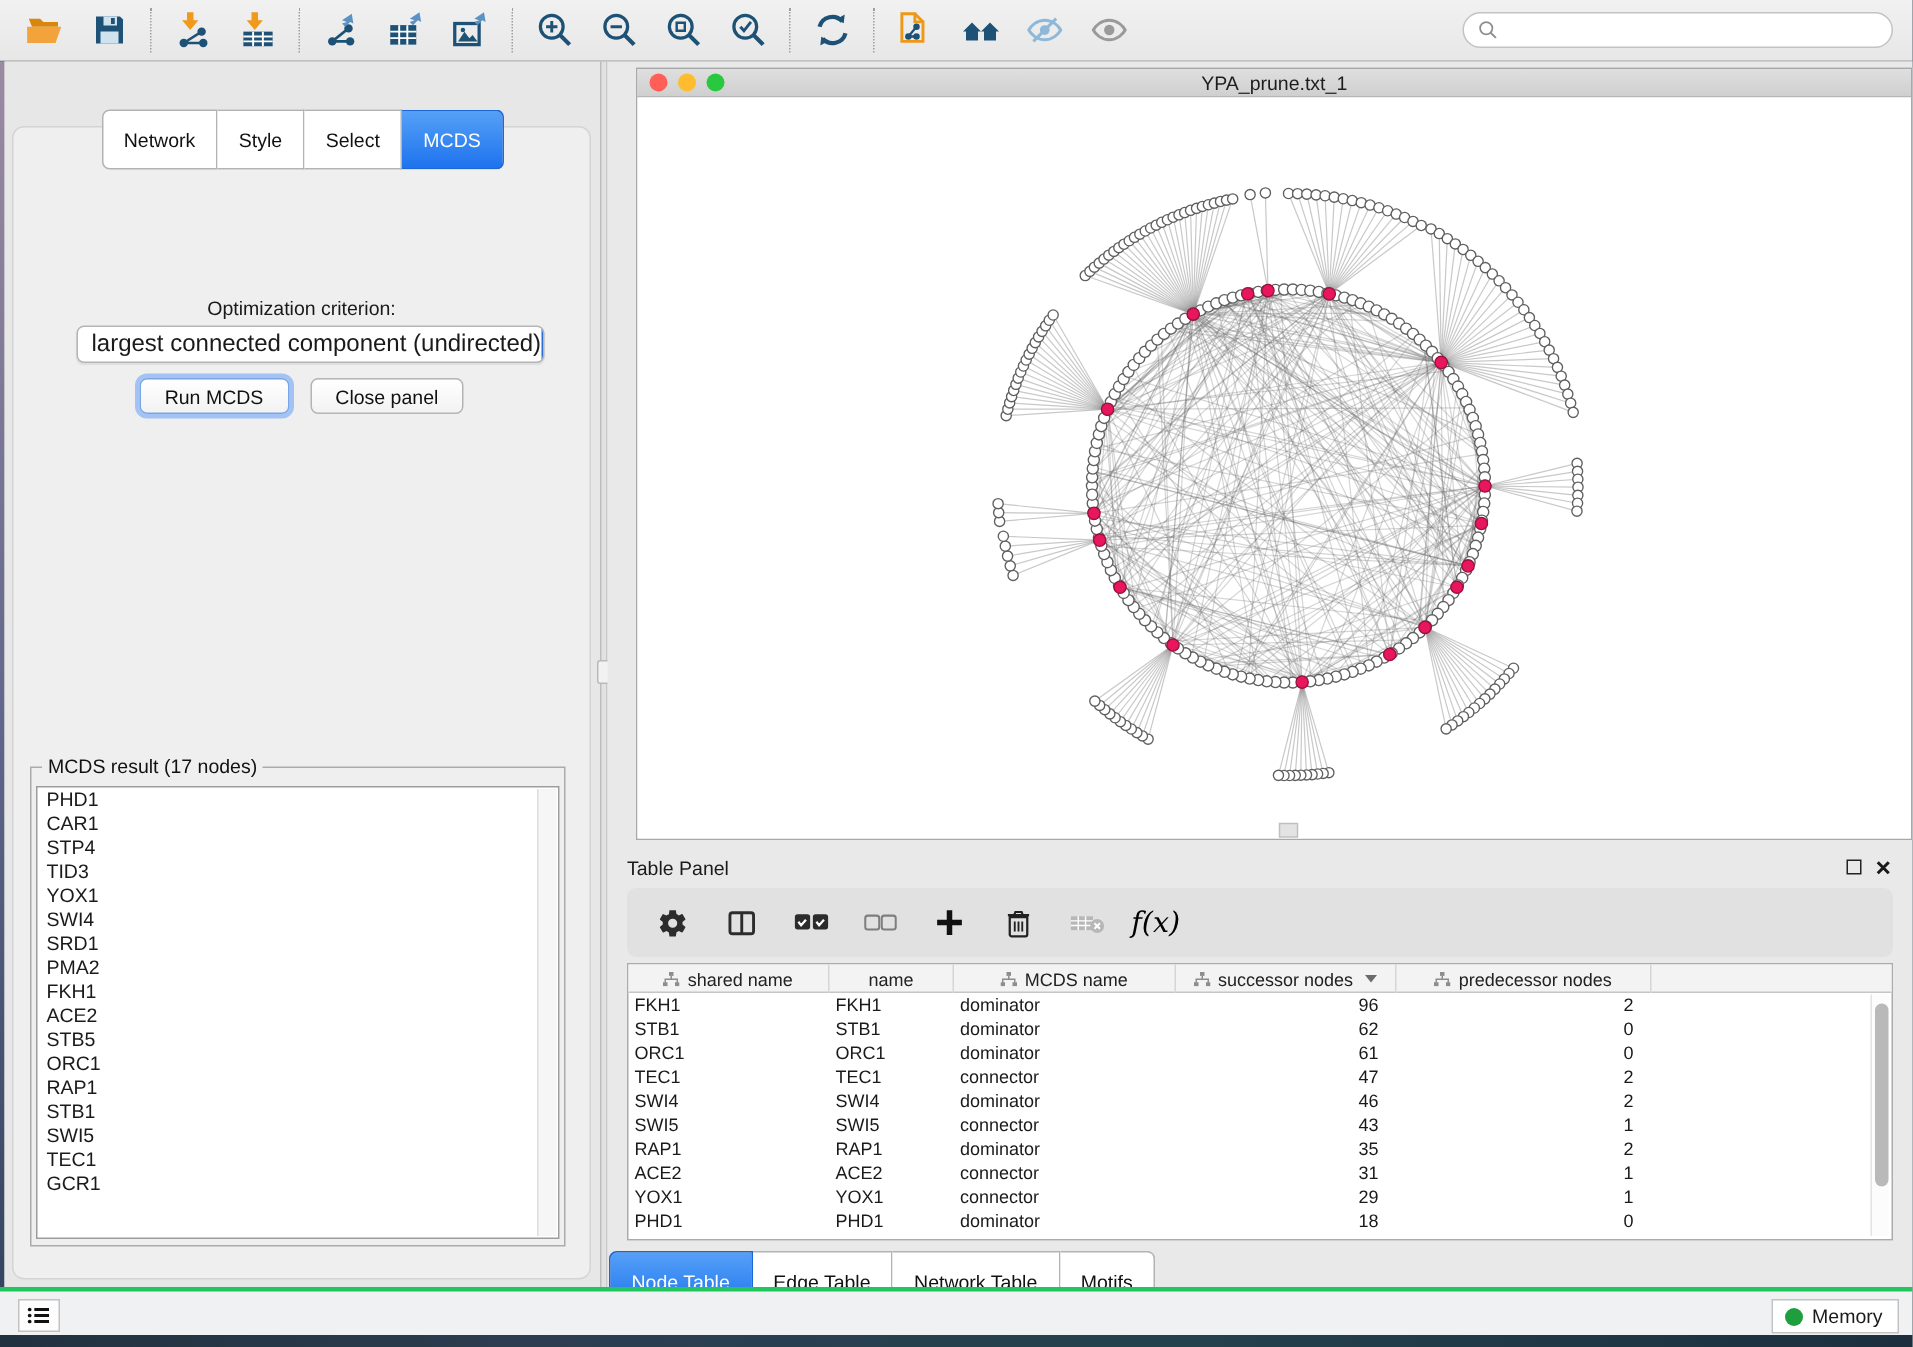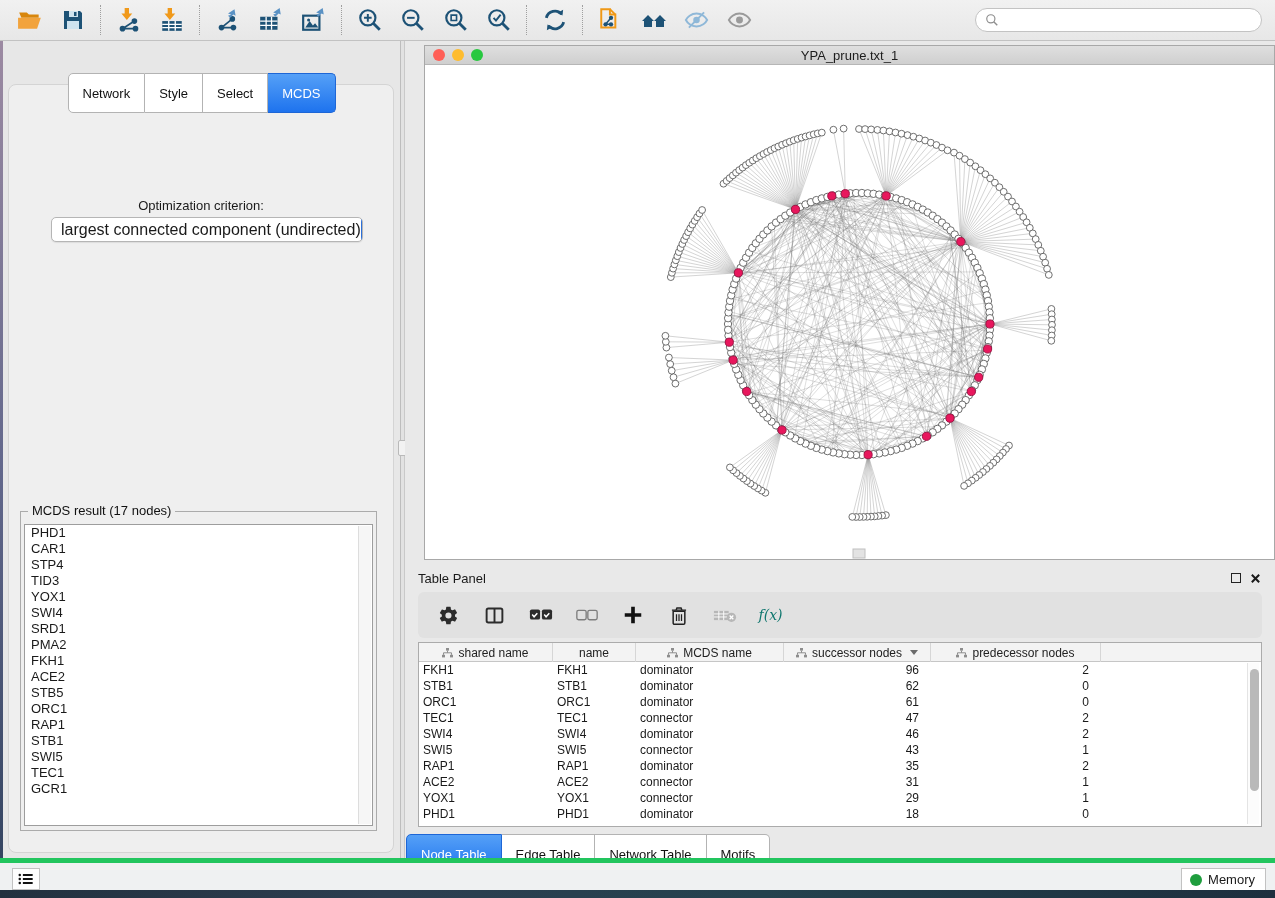--- a/index.html
+++ b/index.html
@@ -78,21 +78,21 @@
   .light { width:12px; height:12px; border-radius:50%; }
   .net-title { position:absolute; left:0; right:0; text-align:center; font-size:13px; color:#1d1d1d; }
   .net-canvas { position:relative; height:494px; background:#fff; overflow:hidden; }
 
   
   .table-panel { position:absolute; top:524px; left:0; right:0; bottom:0; }
   .tp-titlebar { position:absolute; top:4px; left:13px; right:14px; height:18px; display:flex; align-items:center; }
   .tp-toolbar { position:absolute; top:27px; left:13px; right:13px; height:46px; background:#e1e1e1;
                 border-radius:6px; display:flex; align-items:center; padding-left:12px; gap:9px; }
   .tp-tbtn { width:37px; height:36px; display:flex; align-items:center; justify-content:center; }
-  .fx { font-family:"DejaVu Serif","Liberation Serif",serif; font-style:italic; font-size:14px; color:#0f766e; }
+  .fx { font-family:"DejaVu Serif","Liberation Serif",serif; font-style:italic; font-size:19px; color:#000000; }
 
   .tbl-wrap { position:absolute; top:77px; left:13px; right:13px; height:185px; background:#fff;
               border:1px solid #ababab; }
   .tbl-grid { display:grid; grid-template-columns:134px 83px 148px 147px 170px 1fr; }
   .tbl-head { background:#f3f3f3; border-bottom:1px solid #c6c6c6; height:19px; }
   .th-cell { display:flex; align-items:center; justify-content:center; gap:5px; font-size:12px;
              color:#222; border-right:1px solid #d6d6d6; height:19px; overflow:hidden; }
   .th-cell:last-child { border-right:none; }
   .sort-chev { width:0; height:0; border-left:4px solid transparent; border-right:4px solid transparent;
                border-top:5px solid #6b6b6b; margin-left:3px; }
@@ -100,21 +100,21 @@
   .td-cell { font-size:12px; line-height:16px; padding-left:4px; white-space:nowrap; overflow:hidden; }
   .td-num { text-align:right; padding-right:12px; }
   .tbl-vscroll { position:absolute; top:20px; bottom:2px; right:2px; width:12px; background:#fcfcfc;
                  border-left:1px solid #e4e4e4; }
   .tbl-thumb { position:absolute; top:6px; left:1.5px; width:9px; height:122px; background:#b9b9b9; border-radius:5px; }
 
   .tbl-tabs { position:absolute; top:269px; left:1px; right:0; display:flex; justify-content:flex-start; }
 
   
   .statusbar { position:absolute; left:0; right:0; bottom:8px; height:32px; background:#eff1f2;
-               border-top:5px solid #22c55e; }
+               border-top:3px solid #22c55e; }
   .list-btn { position:absolute; left:12px; top:5px; width:28px; height:22px; background:#fdfdfd;
               border:1px solid #c2c2c2; display:flex; align-items:center; justify-content:center; }
   .memory-btn { position:absolute; right:9px; top:5px; height:23px; padding:0 10px 0 8px; background:#fff;
                 border:1px solid #c2c2c2; display:flex; align-items:center; gap:6px; font-size:13px; }
   .mem-dot { width:12px; height:12px; border-radius:50%; background:#1f9e3e; }
   .desktop-strip { position:absolute; left:0; right:0; bottom:0; height:8px;
                    background:linear-gradient(90deg,#22313f,#2c3e50 30%,#24424e 60%,#1d2f3e); }
 </style>
 </head>
 <body>
@@ -263,20 +263,24 @@
       <div class="dropdown">
         <span class="dd-text">largest connected component (undirected)</span>
         <span class="dd-stepper">
           <svg width="9" height="6" viewBox="0 0 10 6">
               <path d="M5 0l5 6H0z" fill="#fff"></path>
             </svg>
           <svg width="9" height="6" viewBox="0 0 10 6">
               <path d="M5 6L0 0h10z" fill="#fff"></path>
             </svg>
         </span>
+      </div>
+      <div class="btn-row">
+        <button class="mac-btn focused">Run MCDS</button>
+        <button class="mac-btn">Close panel</button>
       </div>
       <div class="group-box">
         <span class="legend">MCDS result (17 nodes)</span>
         <div class="mcds-list" id="mcds-list">
           <div class="mcds-scroll"></div>
         <div class="item">PHD1</div>
             <div class="item">CAR1</div>
             <div class="item">STP4</div>
             <div class="item">TID3</div>
             <div class="item">YOX1</div>

